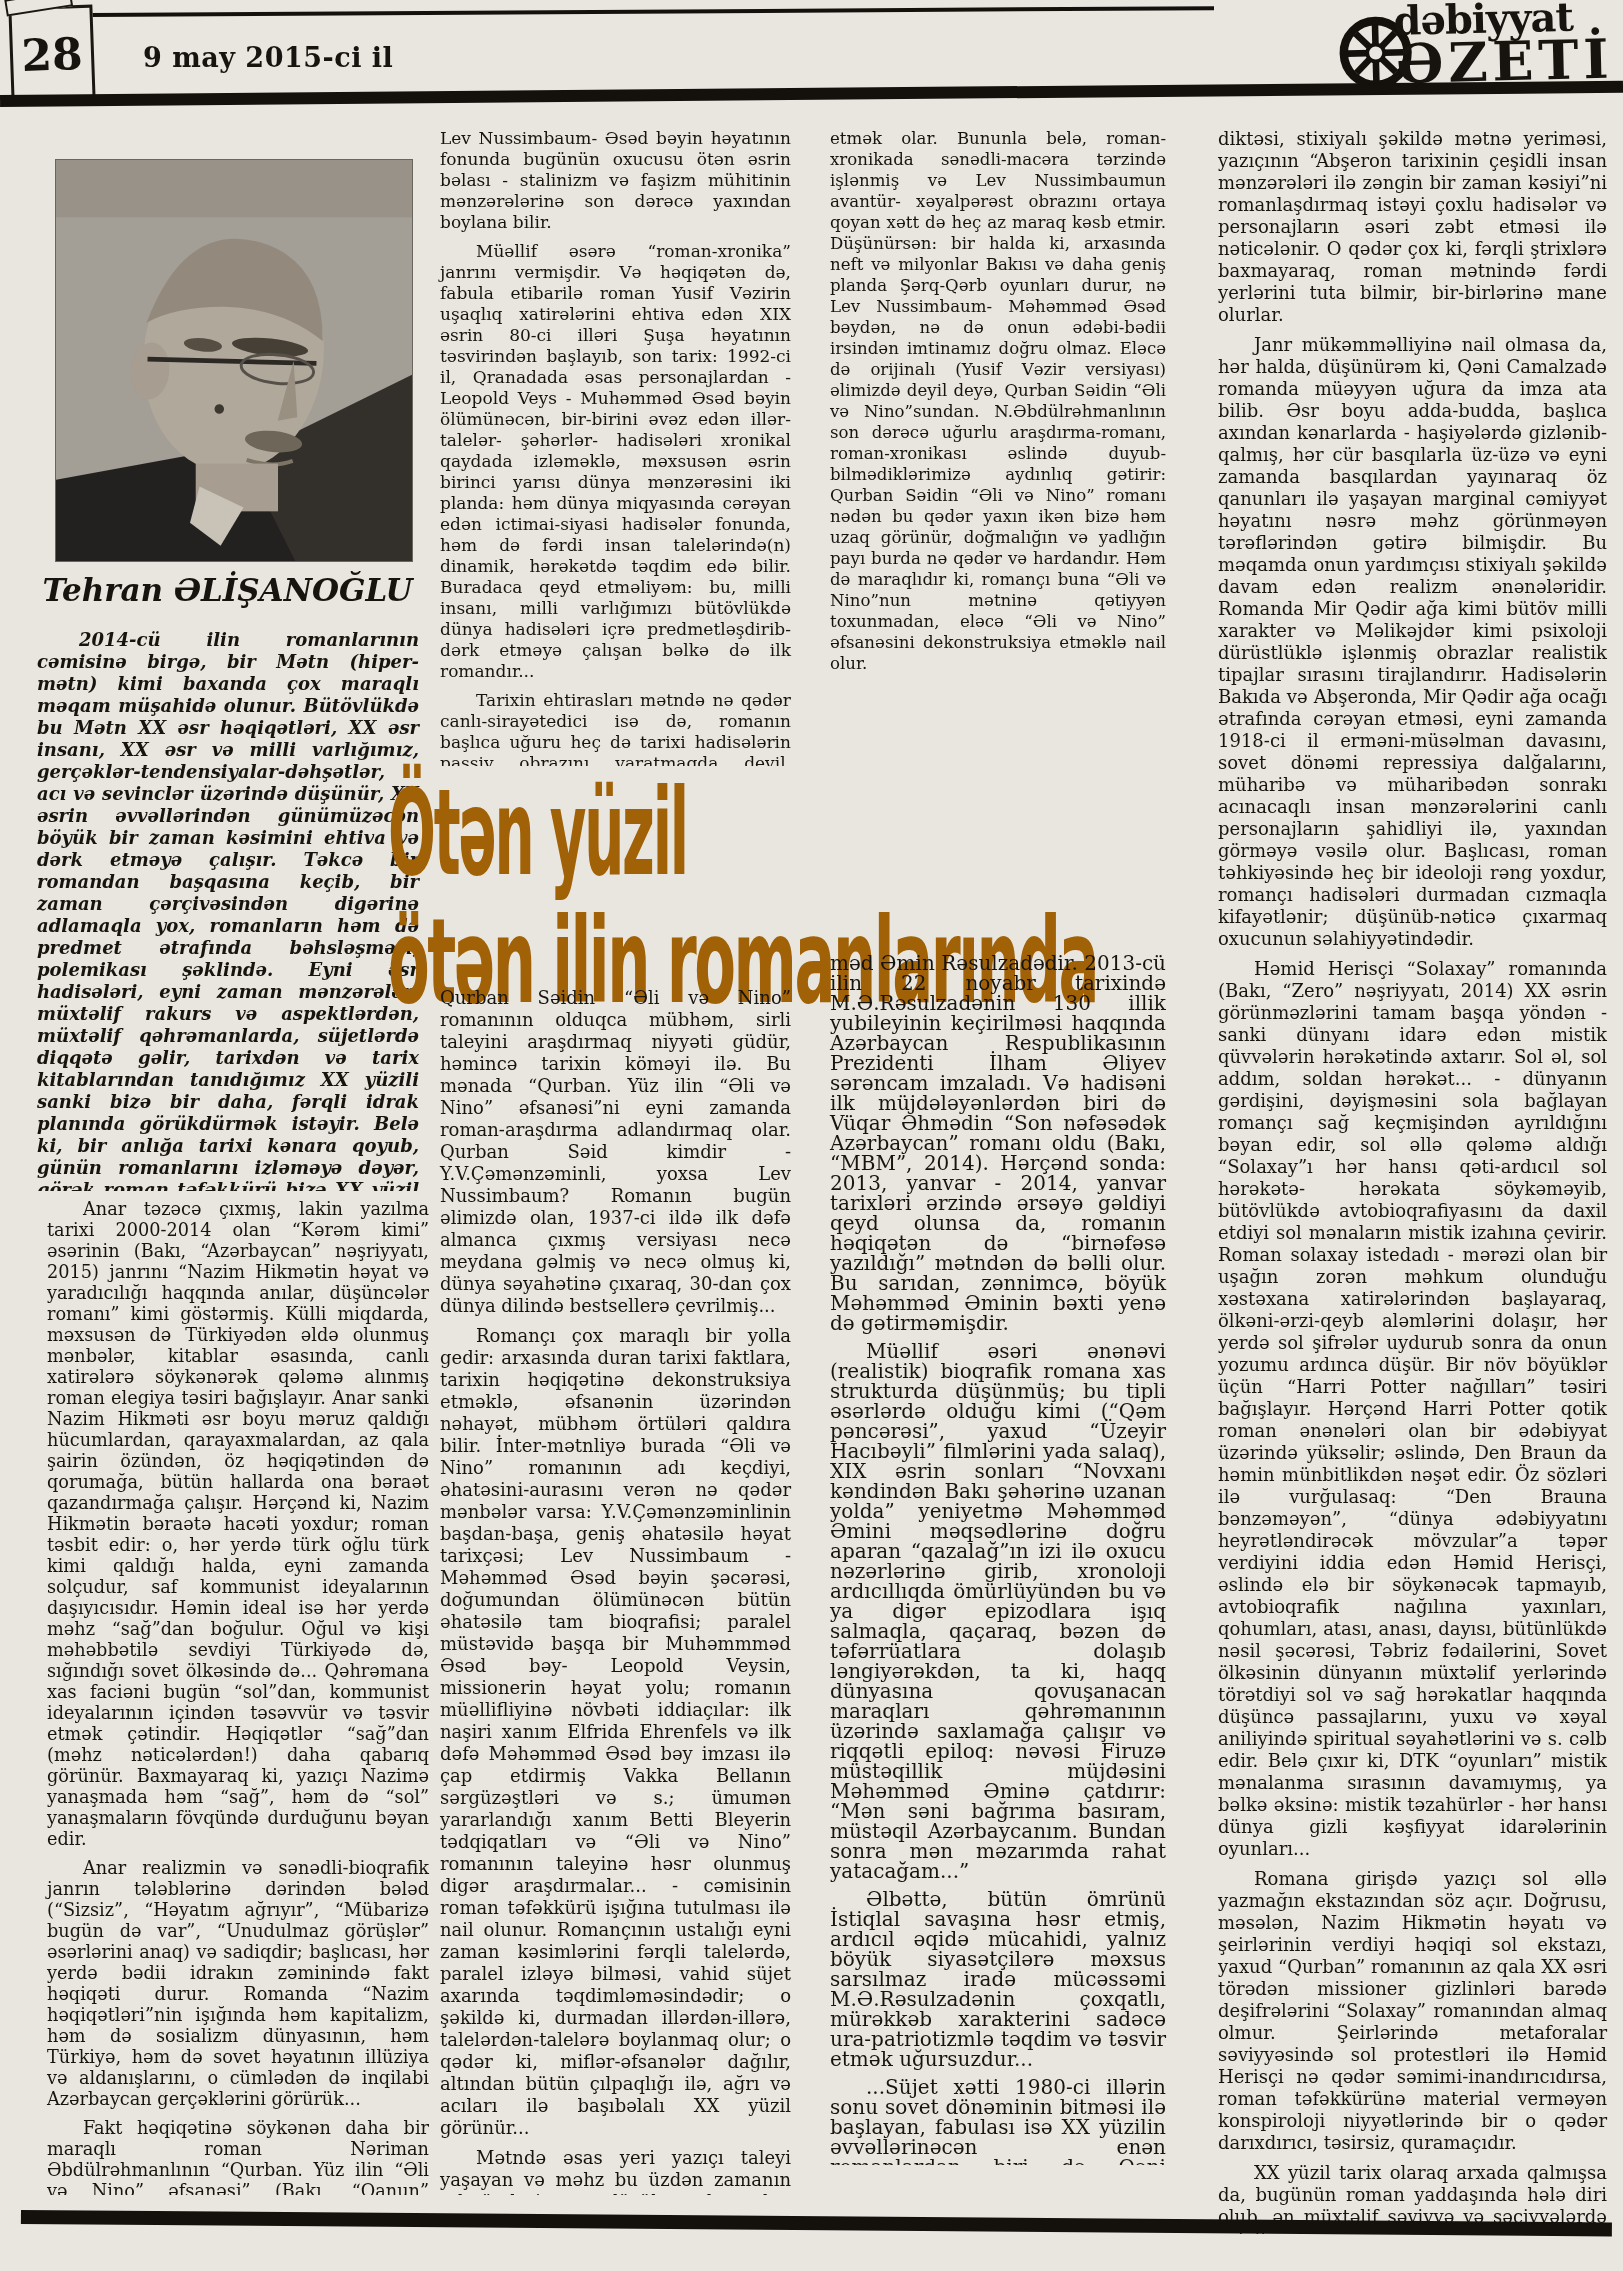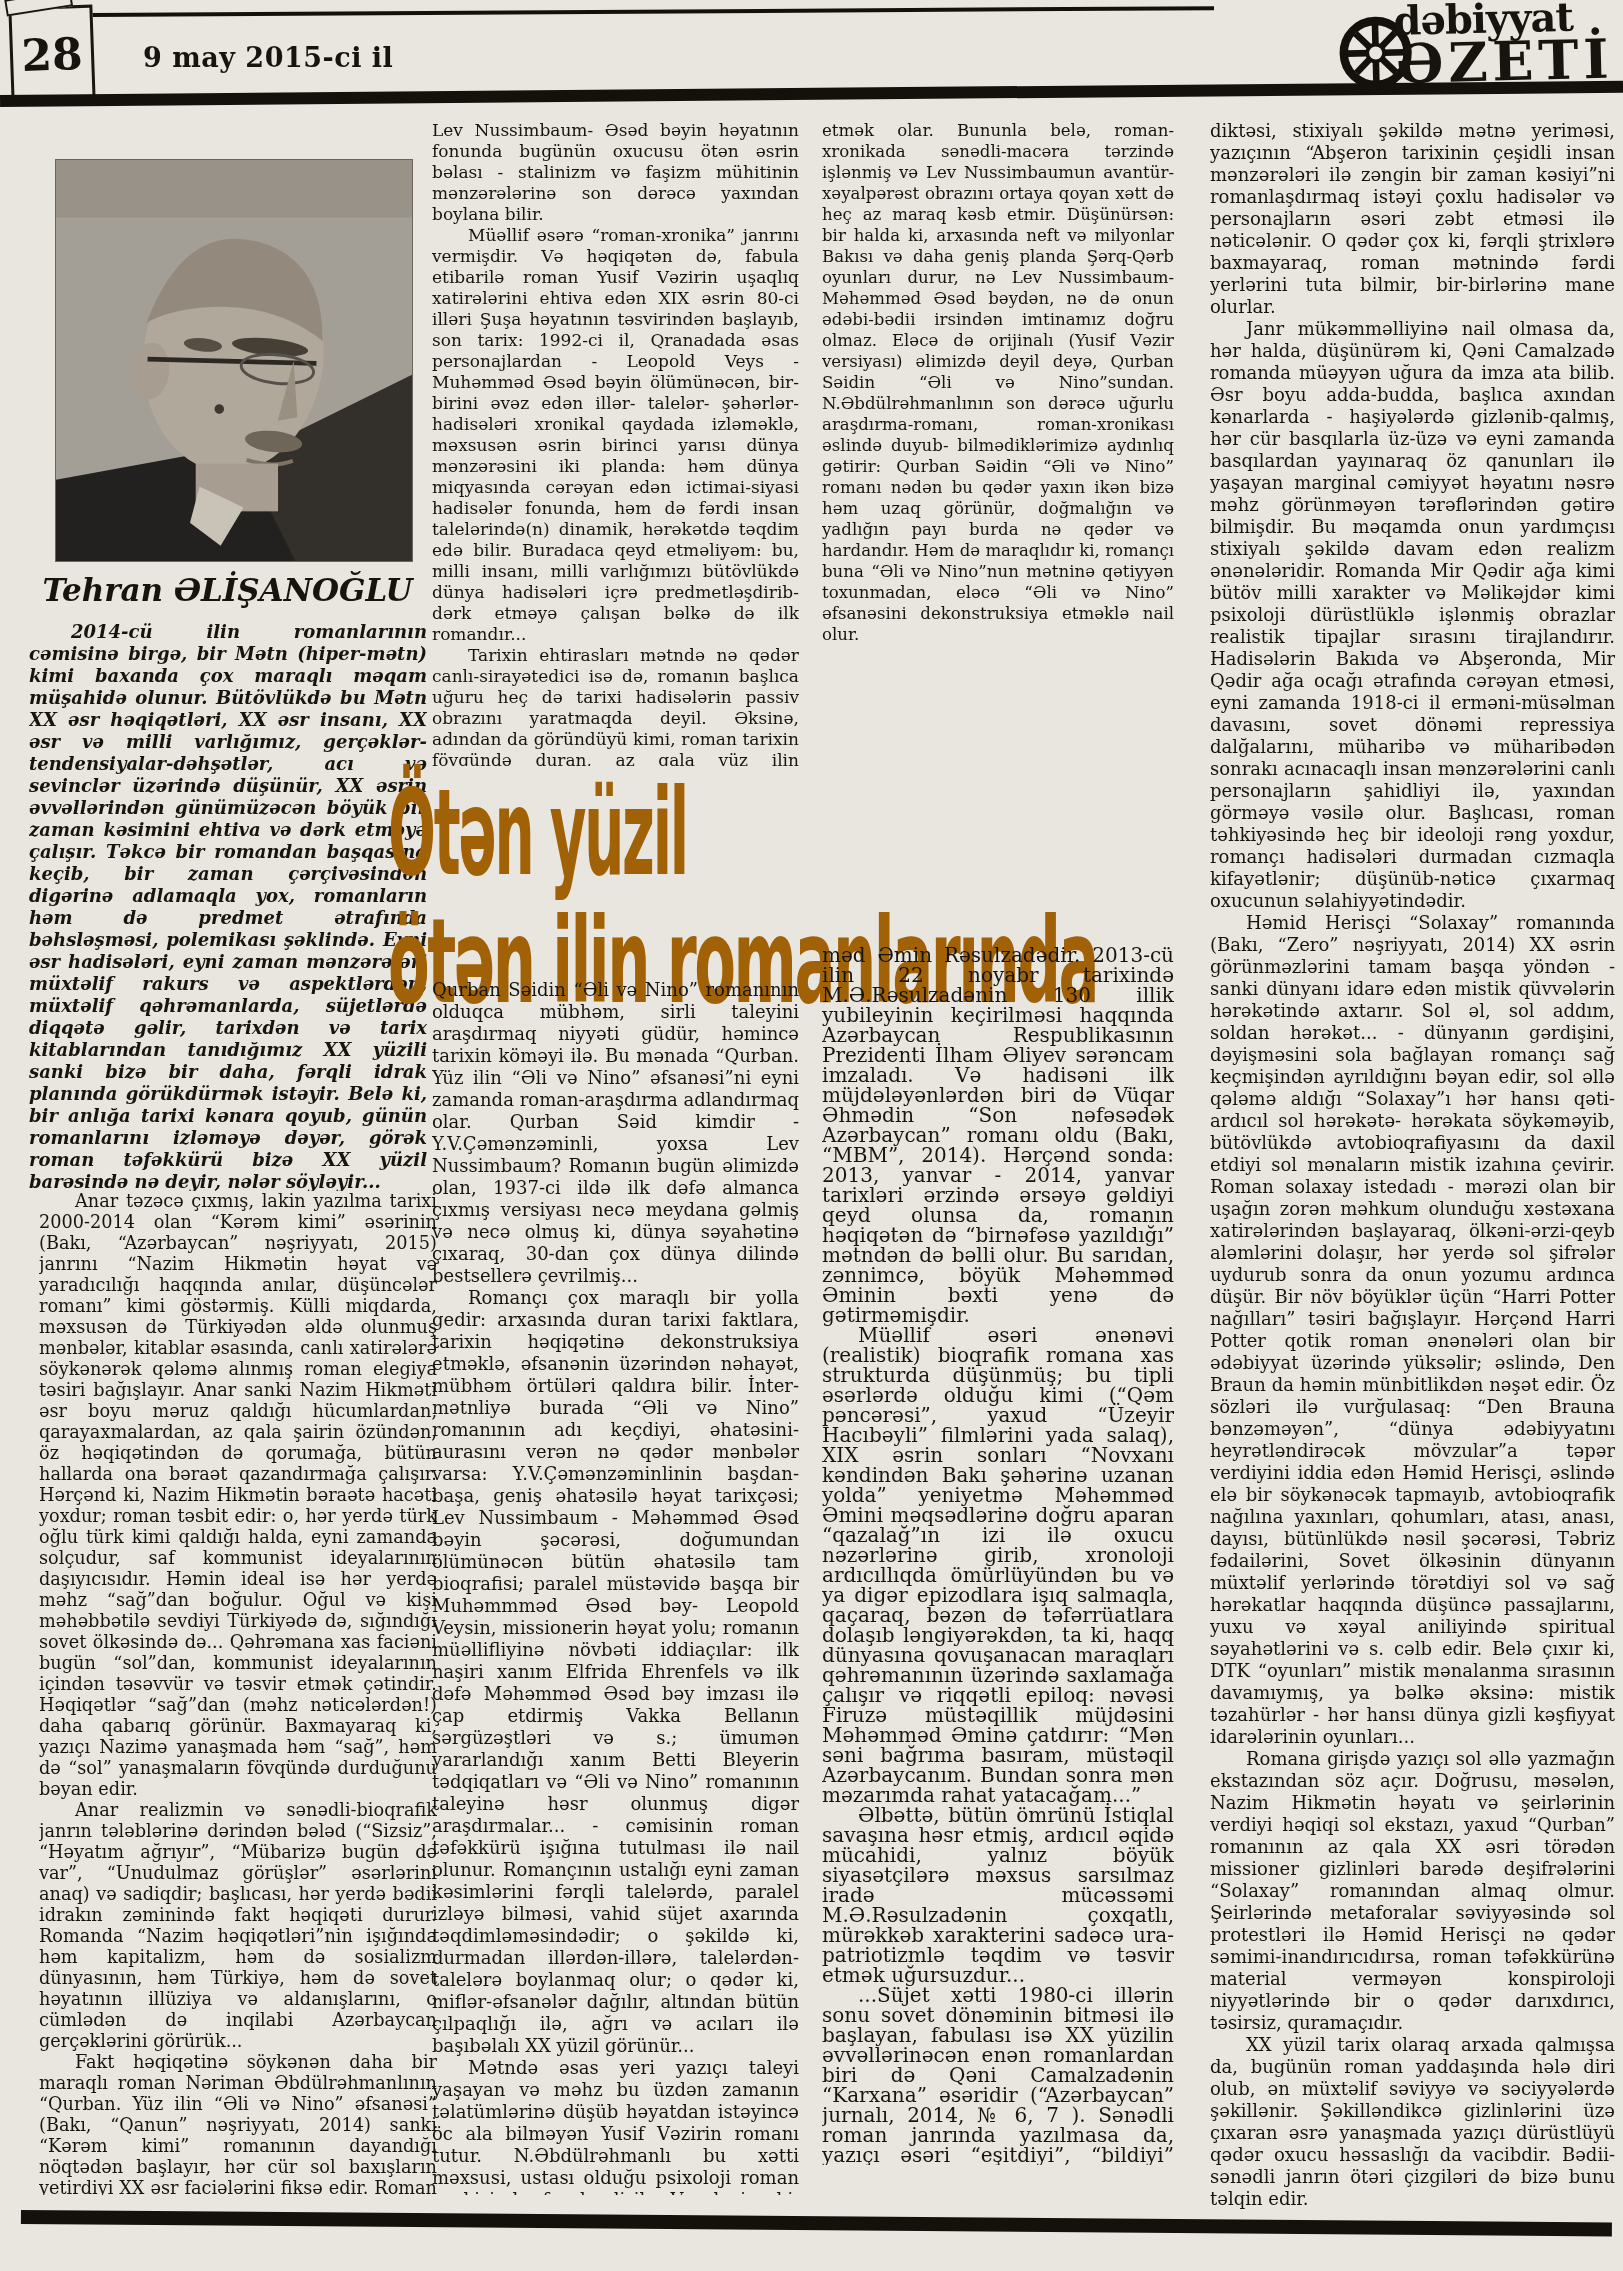--- a/index.html
+++ b/index.html
@@ -19,21 +19,21 @@
   #masthead .star{width:75px;height:75px;margin-top:13.4px;}
   #masthead .mtxt{display:flex;flex-direction:column;margin-left:-19px;}
   #masthead .m1{font-weight:bold;font-size:40px;line-height:38px;letter-spacing:-1px;}
   #masthead .m2{font-weight:bold;font-size:54px;line-height:48px;letter-spacing:4.8px;margin-left:1.9px;}
   
   #photo{position:absolute;left:55px;top:159px;width:356px;height:401px;border:1px solid #6a665f;}
   #caption{position:absolute;left:27px;top:572px;width:401px;text-align:center;
            font-weight:bold;font-style:italic;font-size:31px;}
   
   .col{position:absolute;overflow:hidden;text-align:justify;}
-  .col p{margin:0;text-indent:36px;}
+  .col p{margin:8px;text-indent:36px;}
   .col p.cont{text-indent:0;}
   #col1-intro{left:29px;top:621px;width:398px;height:570px;font-weight:bold;font-style:italic;
               font-size:18px;line-height:22px;}
   #col1-intro p{text-indent:42px;}
   #col1-body{left:39px;top:1191px;width:398px;height:1004px;font-size:17.7px;line-height:21px;}
   #col2-top{left:432px;top:120px;width:367px;height:646px;font-size:17px;line-height:21px;}
   #col3-top{left:822px;top:120px;width:352px;height:646px;font-size:16.6px;line-height:21px;}
   #col2-bottom{left:432px;top:979px;width:367px;height:1216px;font-size:18px;line-height:22px;}
   #col3-bottom{left:822px;top:945px;width:352px;height:1220px;font-size:20px;line-height:20px;}
   #col4{left:1210px;top:120px;width:405px;height:2114px;font-size:18px;line-height:22px;}

